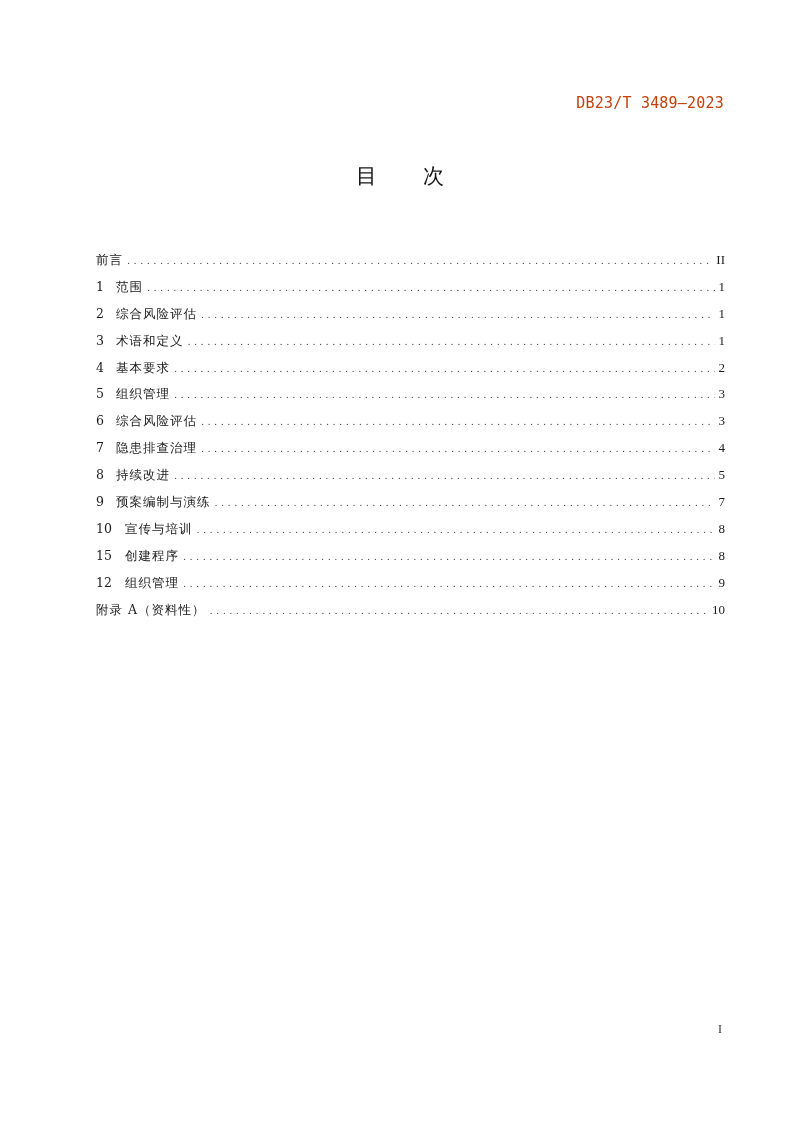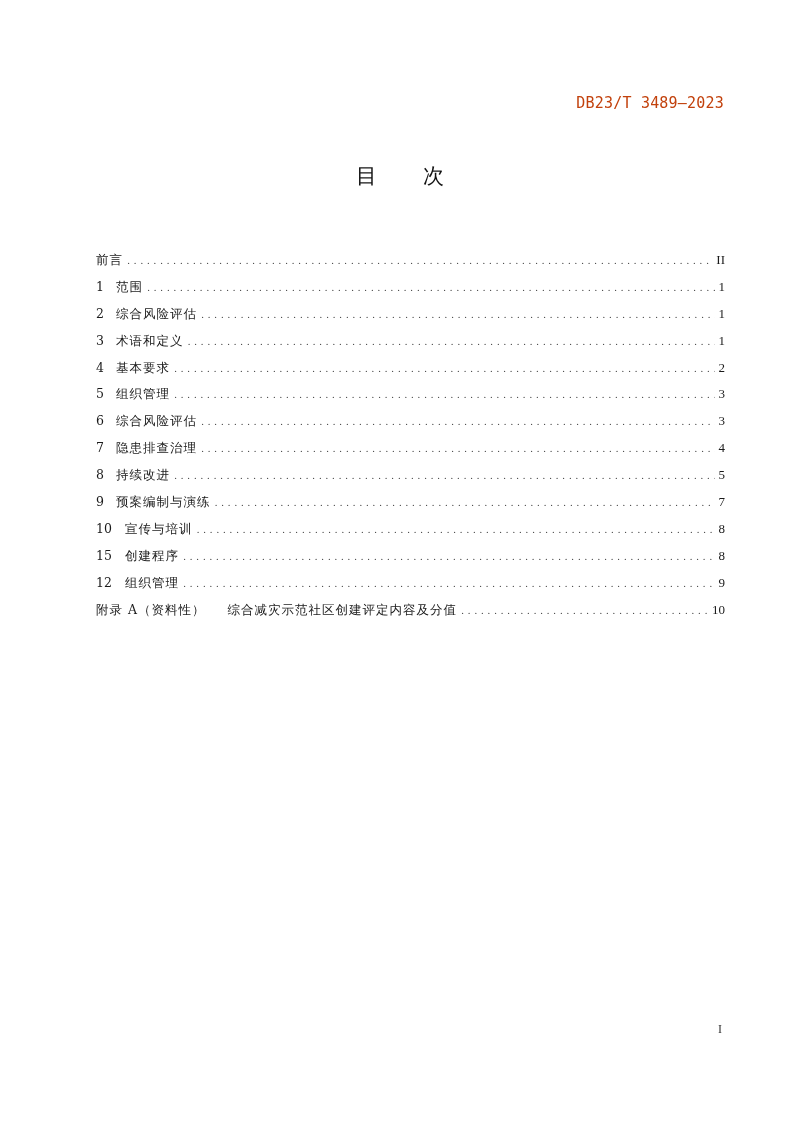--- a/index.html
+++ b/index.html
@@ -168,19 +168,18 @@
     <span class="toc-page">8</span>
   </div>
   <div class="toc-row">
     <span class="toc-num wide">12</span>
     <span class="toc-label">组织管理</span>
     <span class="leader"></span>
     <span class="toc-page">9</span>
   </div>
   <div class="toc-row">
     <span class="toc-label">附录 A（资料性）</span>
-    <span class="toc-label appendix-gap">综合减灾示范社区创建评定内容及分值</span>
     <span class="leader"></span>
     <span class="toc-page">10</span>
   </div>
 </div>
 
 <div class="page-footer">I</div>
 
 </body></html>

